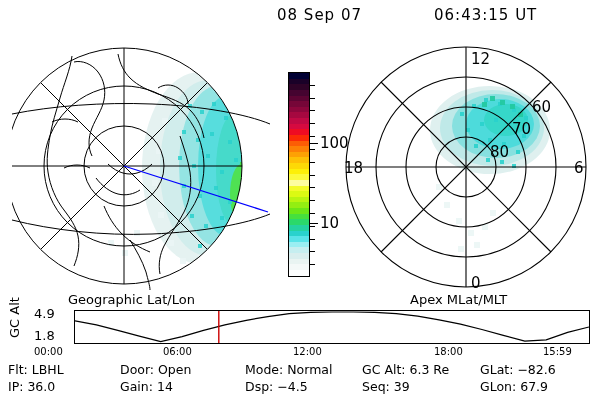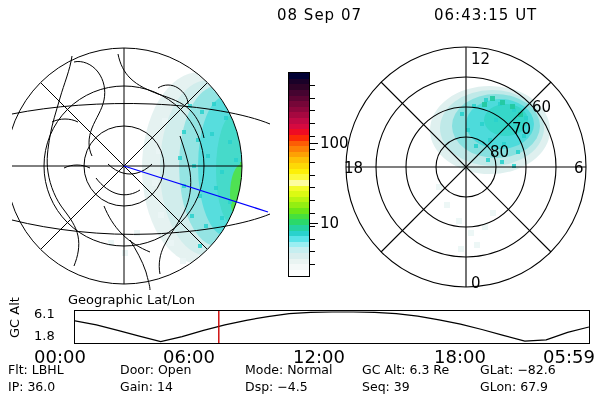--- a/index.html
+++ b/index.html
@@ -47,21 +47,21 @@
   #orbit-title-left{position:absolute;left:68px;top:0px;font-size:13px;white-space:nowrap;}
   #orbit-title-right{position:absolute;left:410px;top:0px;font-size:13px;white-space:nowrap;}
   #orbit-ylabel{
     position:absolute;left:-18px;top:18px;width:64px;
     transform:rotate(-90deg);transform-origin:center center;
     font-size:13px;text-align:center;white-space:nowrap;
   }
   .orbit-ytick{position:absolute;left:34px;font-size:13px;white-space:nowrap;}
   #orbit-box{position:absolute;left:74px;top:18px;width:516px;height:34px;border:1px solid #000;box-sizing:border-box;}
   #orbit-box svg{display:block;}
-  .orbit-xtick{position:absolute;top:54px;font-size:18px;white-space:nowrap;}
+  .orbit-xtick{position:absolute;top:54px;font-size:10px;white-space:nowrap;}
 
   
   #status{left:0;top:362px;width:596px;height:38px;font-size:12.5px;}
   #status .row{position:absolute;left:0;width:600px;height:18px;}
   #status .row1{top:0;}
   #status .row2{top:17px;}
   #status .cell{position:absolute;white-space:nowrap;}
   .c0{left:8px;} .c1{left:120px;} .c2{left:245px;} .c3{left:362px;} .c4{left:480px;}
 </style>
 </head>
@@ -319,37 +319,38 @@
     <text x="4" y="131" font-size="15" font-family="DejaVu Sans, sans-serif" fill="#000">18</text>
 
     <text x="192" y="70" font-size="15" font-family="DejaVu Sans, sans-serif" fill="#000">60</text>
     <text x="172" y="92" font-size="15" font-family="DejaVu Sans, sans-serif" fill="#000">70</text>
     <text x="150" y="115" font-size="15" font-family="DejaVu Sans, sans-serif" fill="#000">80</text>
   </svg>
 </div>
 
 <div id="orbit-panel" class="abs">
   <div id="orbit-title-left">Geographic Lat/Lon</div>
+  <div id="orbit-title-right">Apex MLat/MLT</div>
   <div id="orbit-ylabel">GC Alt</div>
 
-  <div class="orbit-ytick" style="top:14px">6.1</div>
+  <div class="orbit-ytick" style="top:14px">4.9</div>
   <div class="orbit-ytick" style="top:36px">1.8</div>
 
   <div id="orbit-box">
     <svg width="514" height="32" viewBox="0 0 514 32" preserveAspectRatio="none">
       <polyline id="orbit-curve" fill="none" stroke="#000000" stroke-width="1.2" points="0.0,9.8 21.4,13.9 42.8,19.3 64.3,25.2 85.7,30.6 107.1,25.6 128.5,19.3 149.9,13.9 171.3,9.3 192.8,5.6 214.2,2.7 235.6,1.4 257.0,1.0 278.4,1.0 299.8,1.4 321.3,2.7 342.7,5.2 364.1,8.9 385.5,13.1 406.9,18.5 428.3,24.3 449.8,30.2 471.2,28.9 492.6,21.4 514.0,16.0"></polyline>
       <line id="orbit-cursor" x1="143.8" y1="0" x2="143.8" y2="32" stroke="#cc0000" stroke-width="1.4"></line>
     </svg>
   </div>
 
   <div class="orbit-xtick" style="left:34px">00:00</div>
   <div class="orbit-xtick" style="left:163px">06:00</div>
   <div class="orbit-xtick" style="left:293px">12:00</div>
   <div class="orbit-xtick" style="left:434px">18:00</div>
-  <div class="orbit-xtick" style="left:543px">05:59</div>
+  <div class="orbit-xtick" style="left:543px">15:59</div>
 </div>
 
 <div id="status" class="abs">
   <div class="row row1">
     <span class="cell c0">Flt: LBHL</span>
     <span class="cell c2">Mode: Normal</span>
     <span class="cell c1">Door: Open</span>
     <span class="cell c3">GC Alt: 6.3 Re</span>
     <span class="cell c4">GLat: −82.6</span>
   </div>

